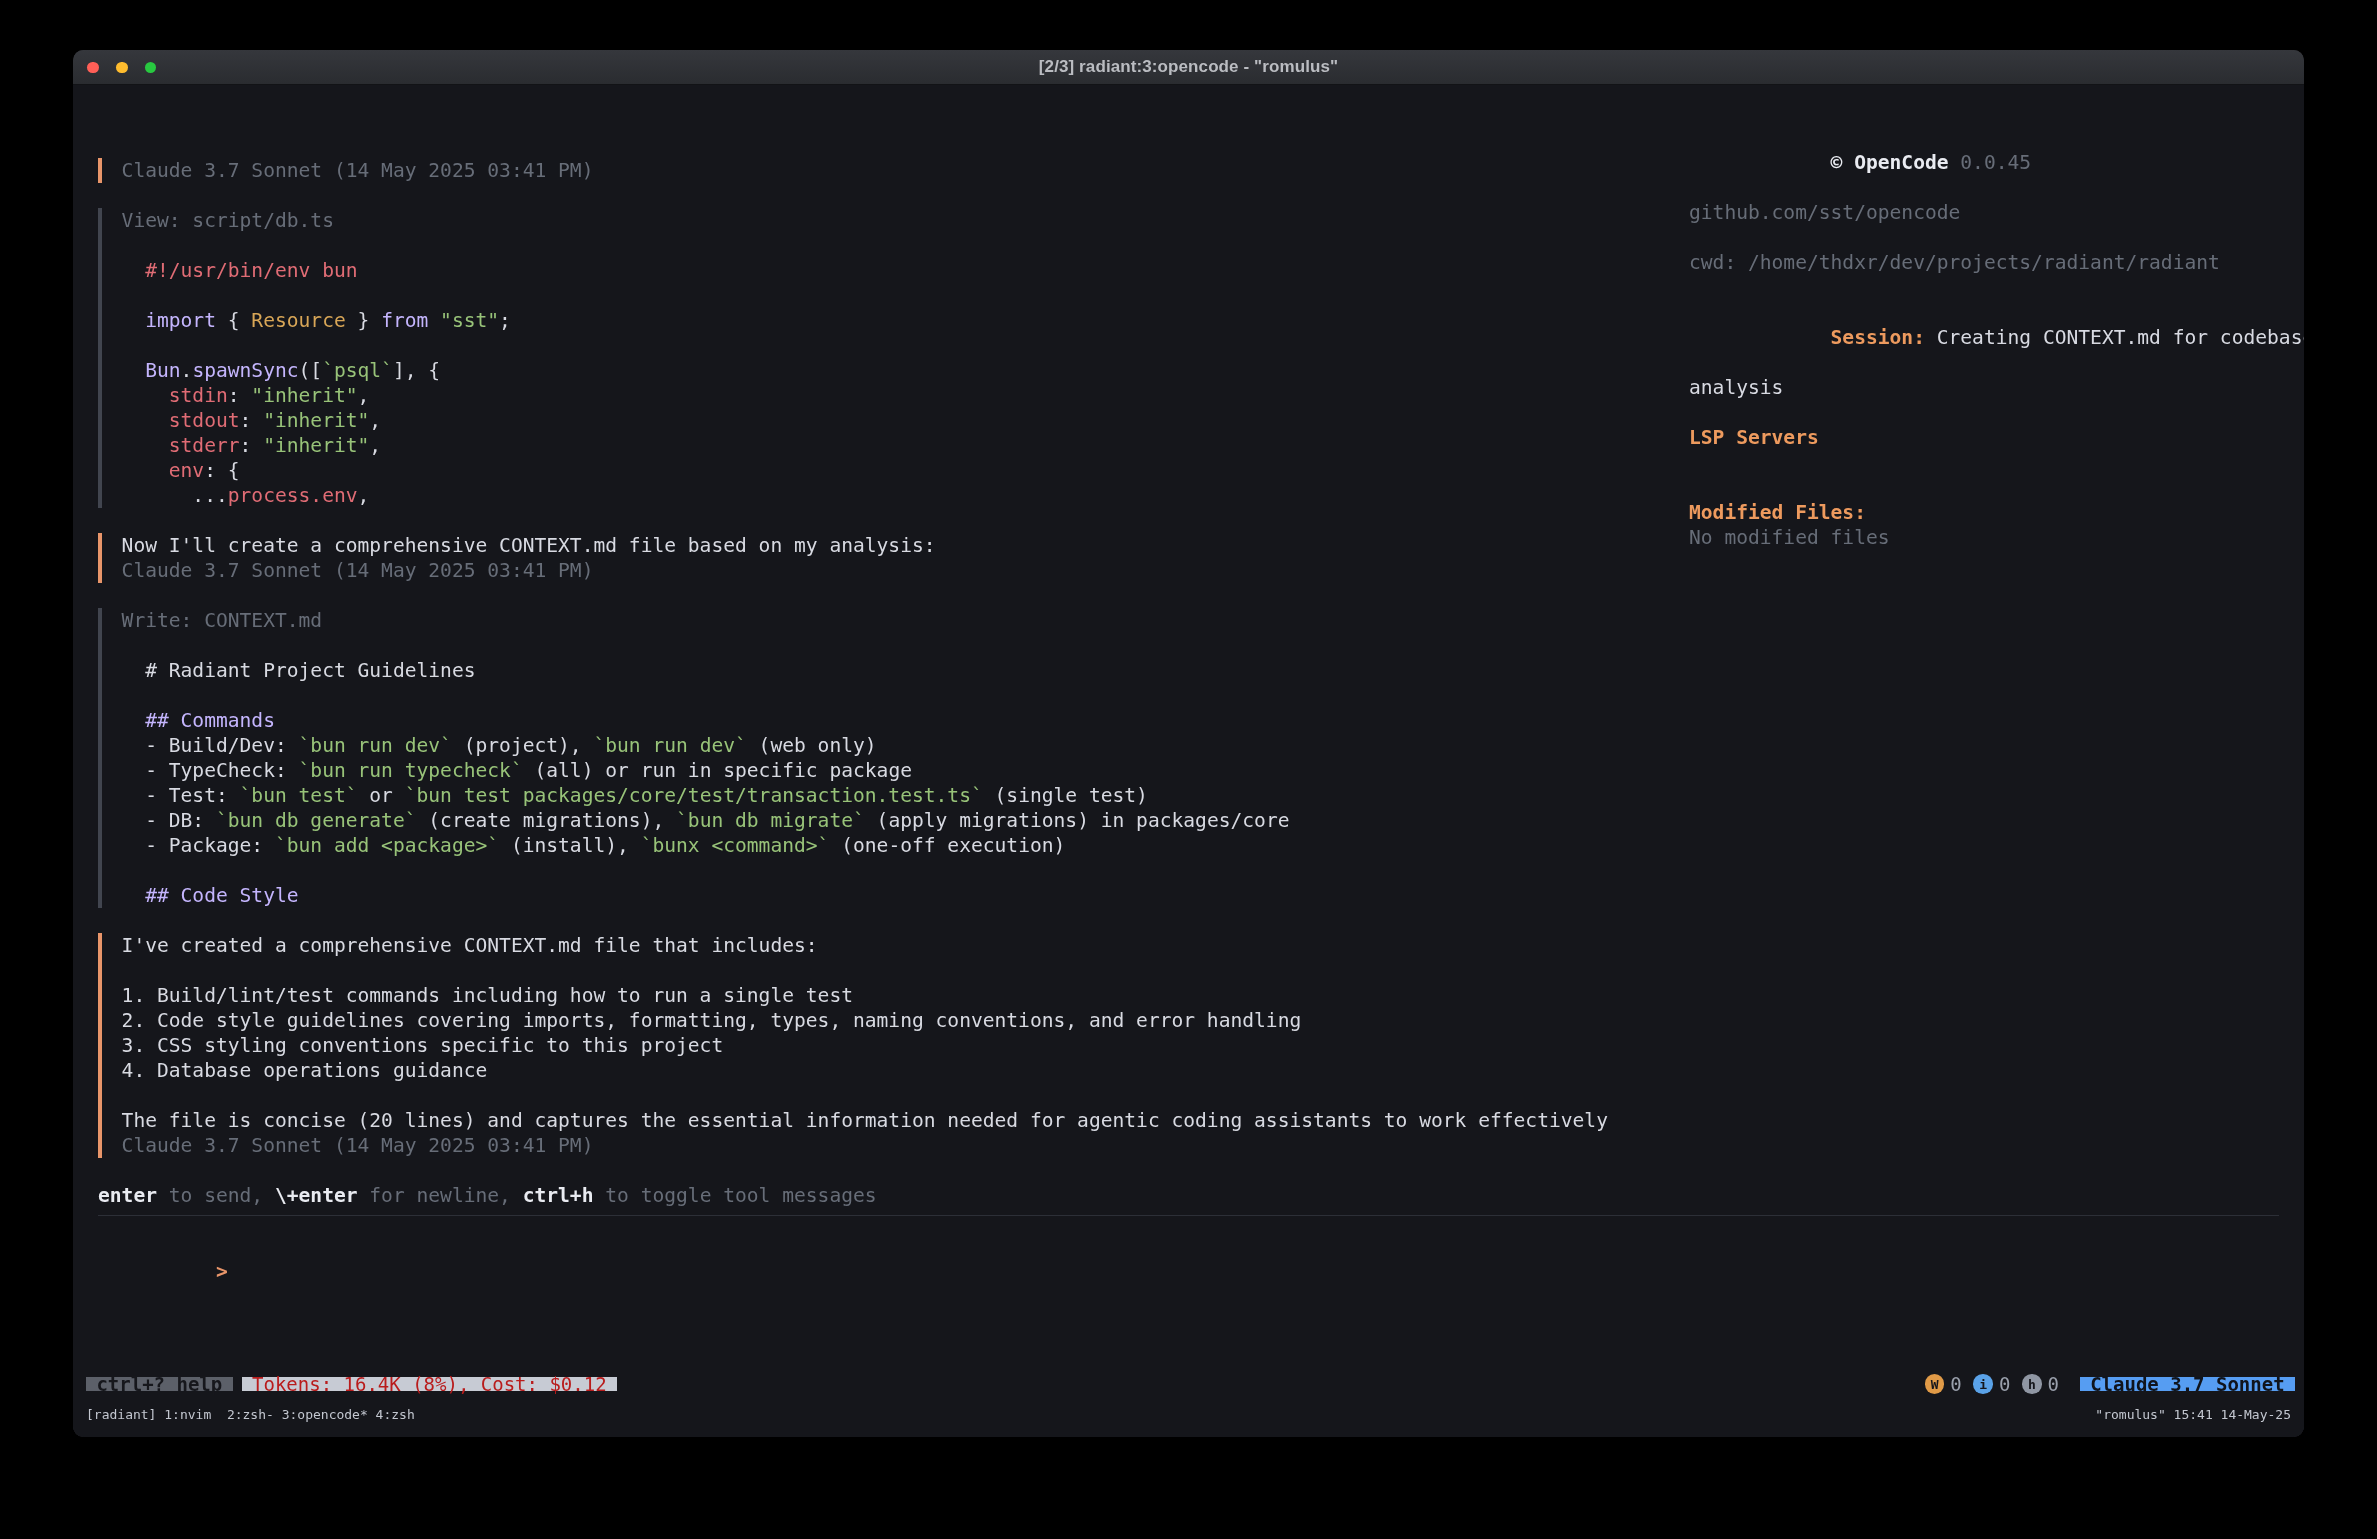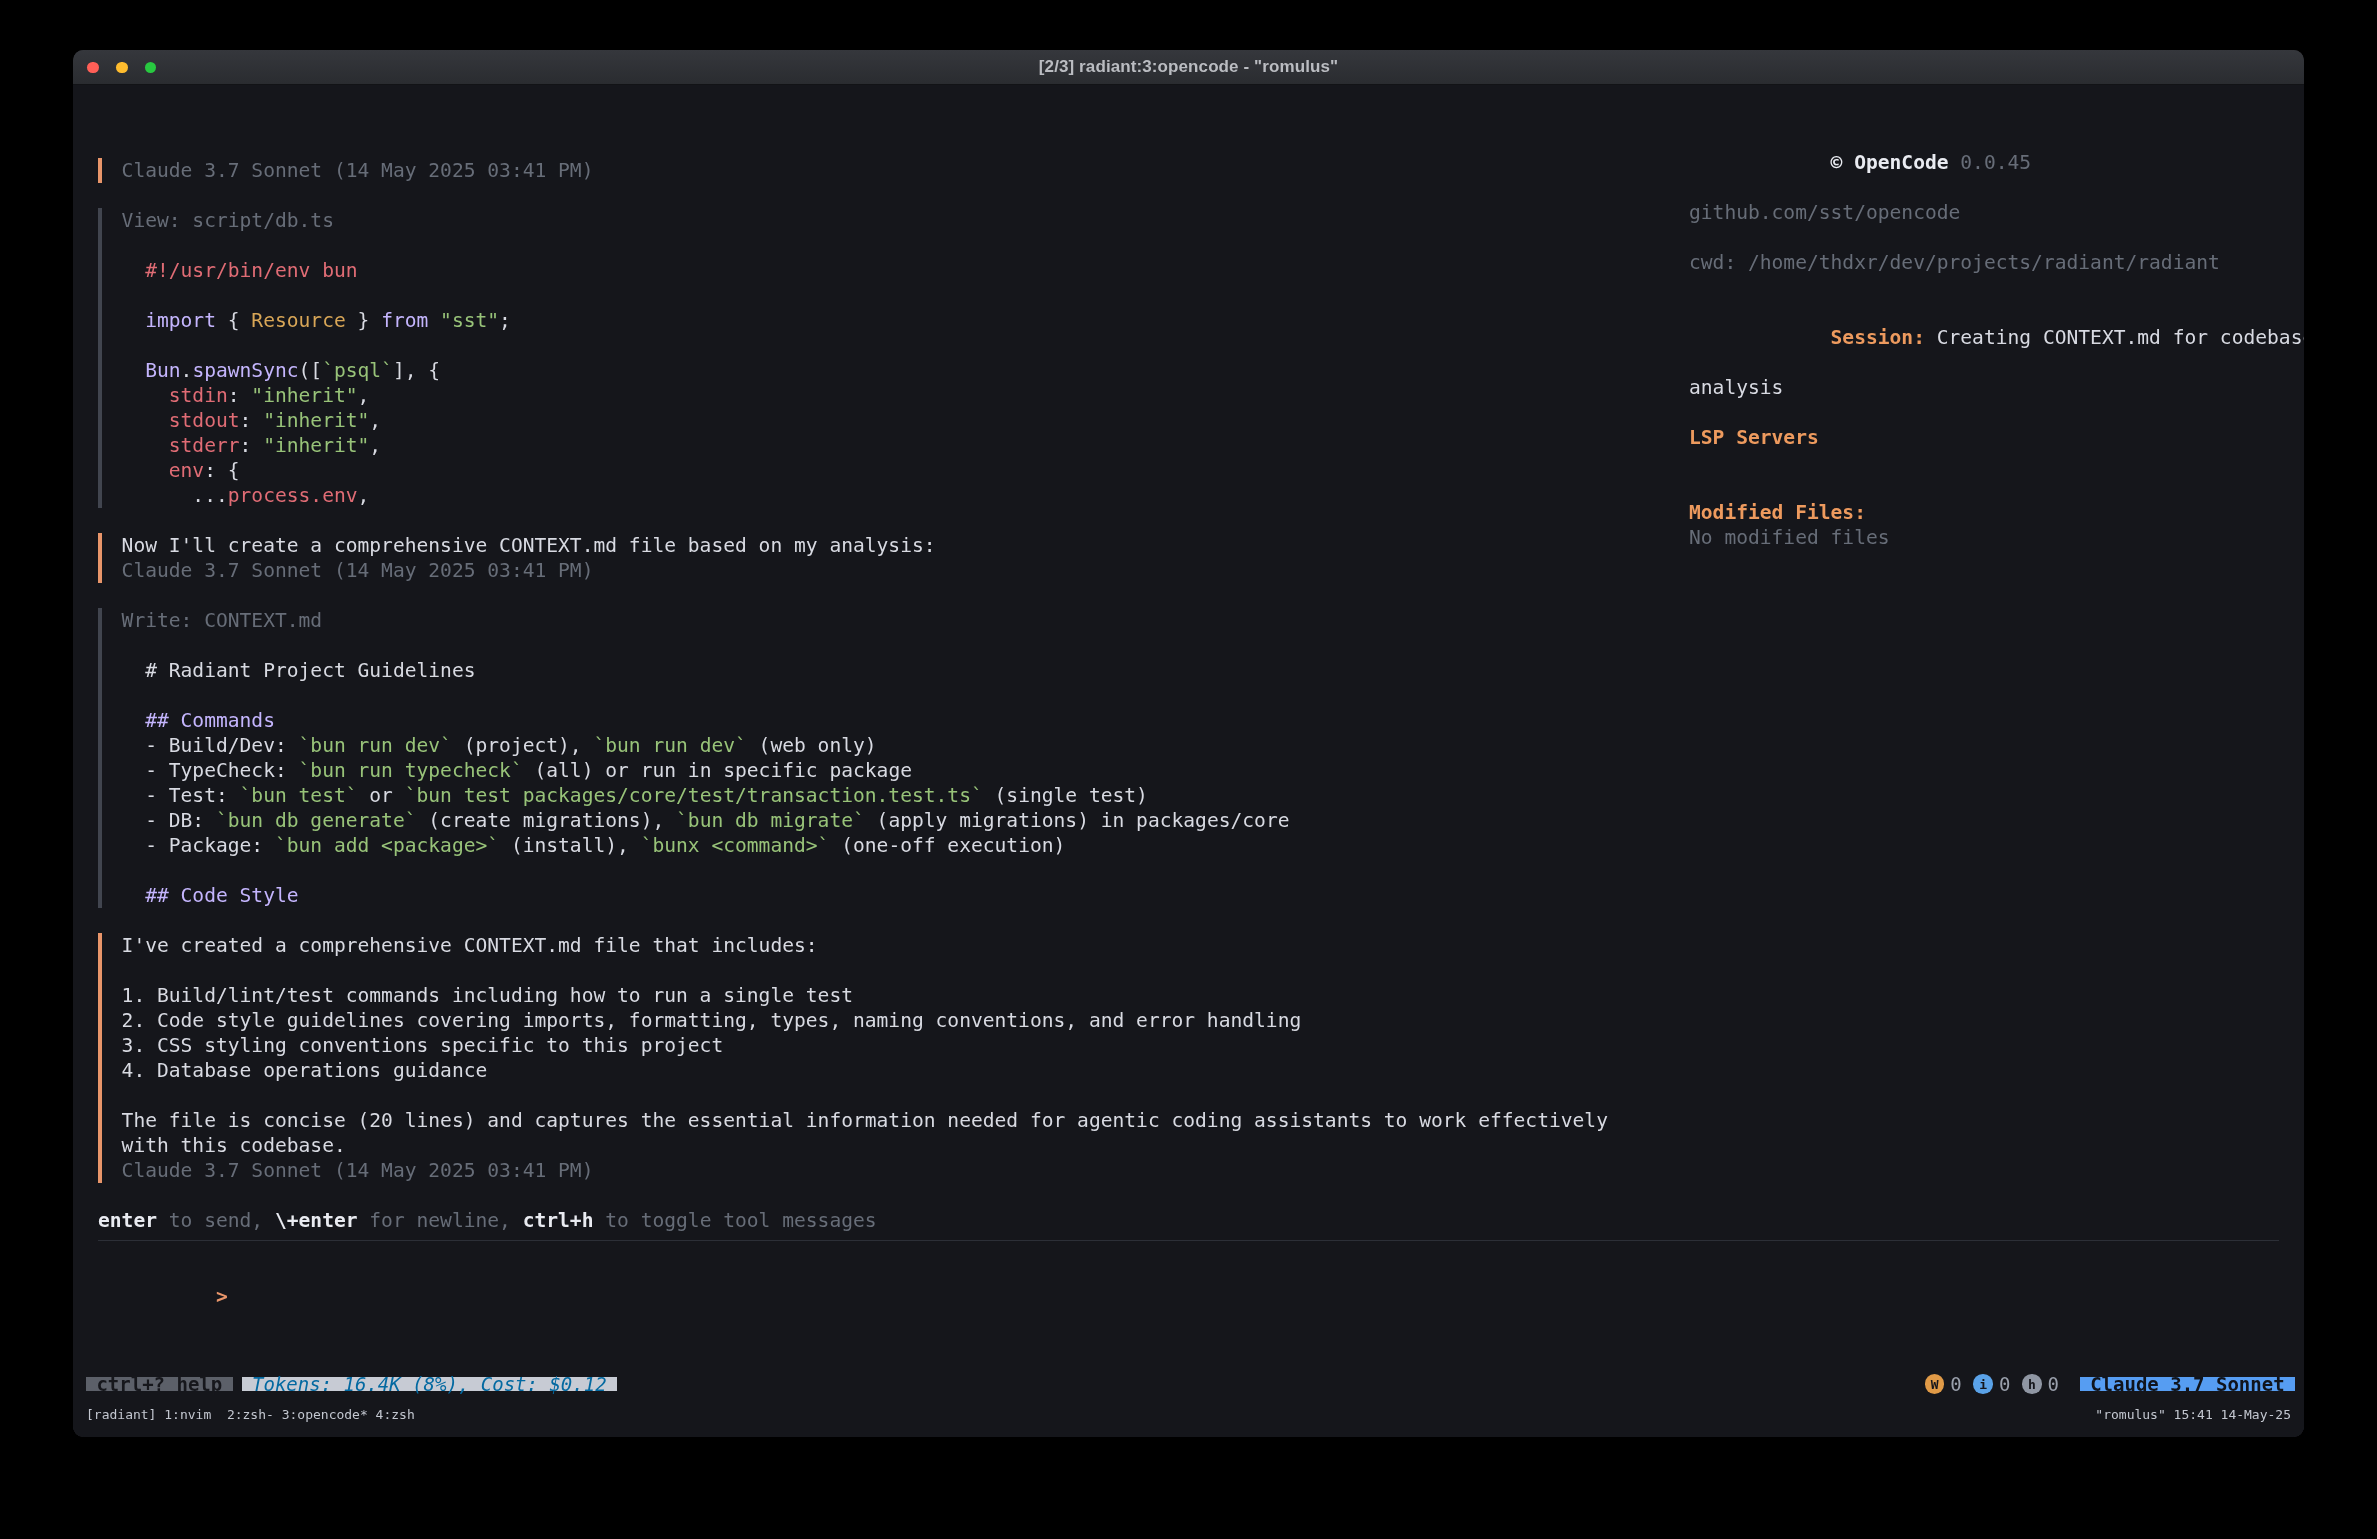--- a/index.html
+++ b/index.html
@@ -57,21 +57,21 @@
   .hints { }
   .divider { border:none; border-top:1.3px solid #2c2f37; margin:6.5px 0 0 0; }
   .prompt { margin-top:18px; font-weight:bold; }
 
   .statusbar {
     position:absolute; left:13px; right:9px; bottom:40px; height:26px;
     display:flex; align-items:center; font-size:19px;
   }
   .chip { height:14px; display:flex; align-items:center; padding:0 10.4px; white-space:pre; }
   .chip-help { background:#5c6069; color:#16171c; font-weight:bold; }
-  .chip-tokens { background:#c7cbd4; color:#0369a1; margin-left:9px;font-style:italic; }
+  .chip-tokens { background:#c7cbd4; color:#b91c1c; margin-left:9px; }
   .sb-spacer { flex:1; }
   .diags { display:flex; align-items:center; margin-right:10.4px; }
   .diag { display:inline-flex; align-items:center; margin-left:11.7px; }
   .diag-ic {
     display:inline-flex; align-items:center; justify-content:center;
     width:19.6px; height:19.6px; border-radius:50%;
     font-size:13px; font-weight:bold; color:#15161b;
   }
   .diag-ct { color:#9aa0ac; margin-left:5.9px; }
   .chip-model { background:#569df2; color:#10141c; font-weight:bold; margin-left:10.4px; }
@@ -136,21 +136,20 @@
             </div>
             <div class="block assistant">
               <div class="ln"><span class="c-fg">I've created a comprehensive CONTEXT.md file that includes:</span></div>
               <div class="ln"></div>
               <div class="ln"><span class="c-fg">1. Build/lint/test commands including how to run a single test</span></div>
               <div class="ln"><span class="c-fg">2. Code style guidelines covering imports, formatting, types, naming conventions, and error handling</span></div>
               <div class="ln"><span class="c-fg">3. CSS styling conventions specific to this project</span></div>
               <div class="ln"><span class="c-fg">4. Database operations guidance</span></div>
               <div class="ln"></div>
               <div class="ln"><span class="c-fg">The file is concise (20 lines) and captures the essential information needed for agentic coding assistants to work effectively</span></div>
-              <div class="ln"><span class="c-fg">with this codebase.</span></div>
               <div class="ln"><span class="c-muted">Claude 3.7 Sonnet (14 May 2025 03:41 PM)</span></div>
             </div>
           </div>
 
         <div class="sidebar">
           <div class="sb-ln">
             <span class="sb-strong">© </span><span class="sb-strong">OpenCode</span><span class="c-muted"> 0.0.45</span>
           </div>
           <div class="sb-ln c-muted">github.com/sst/opencode</div>
           <div class="sb-ln"></div>

